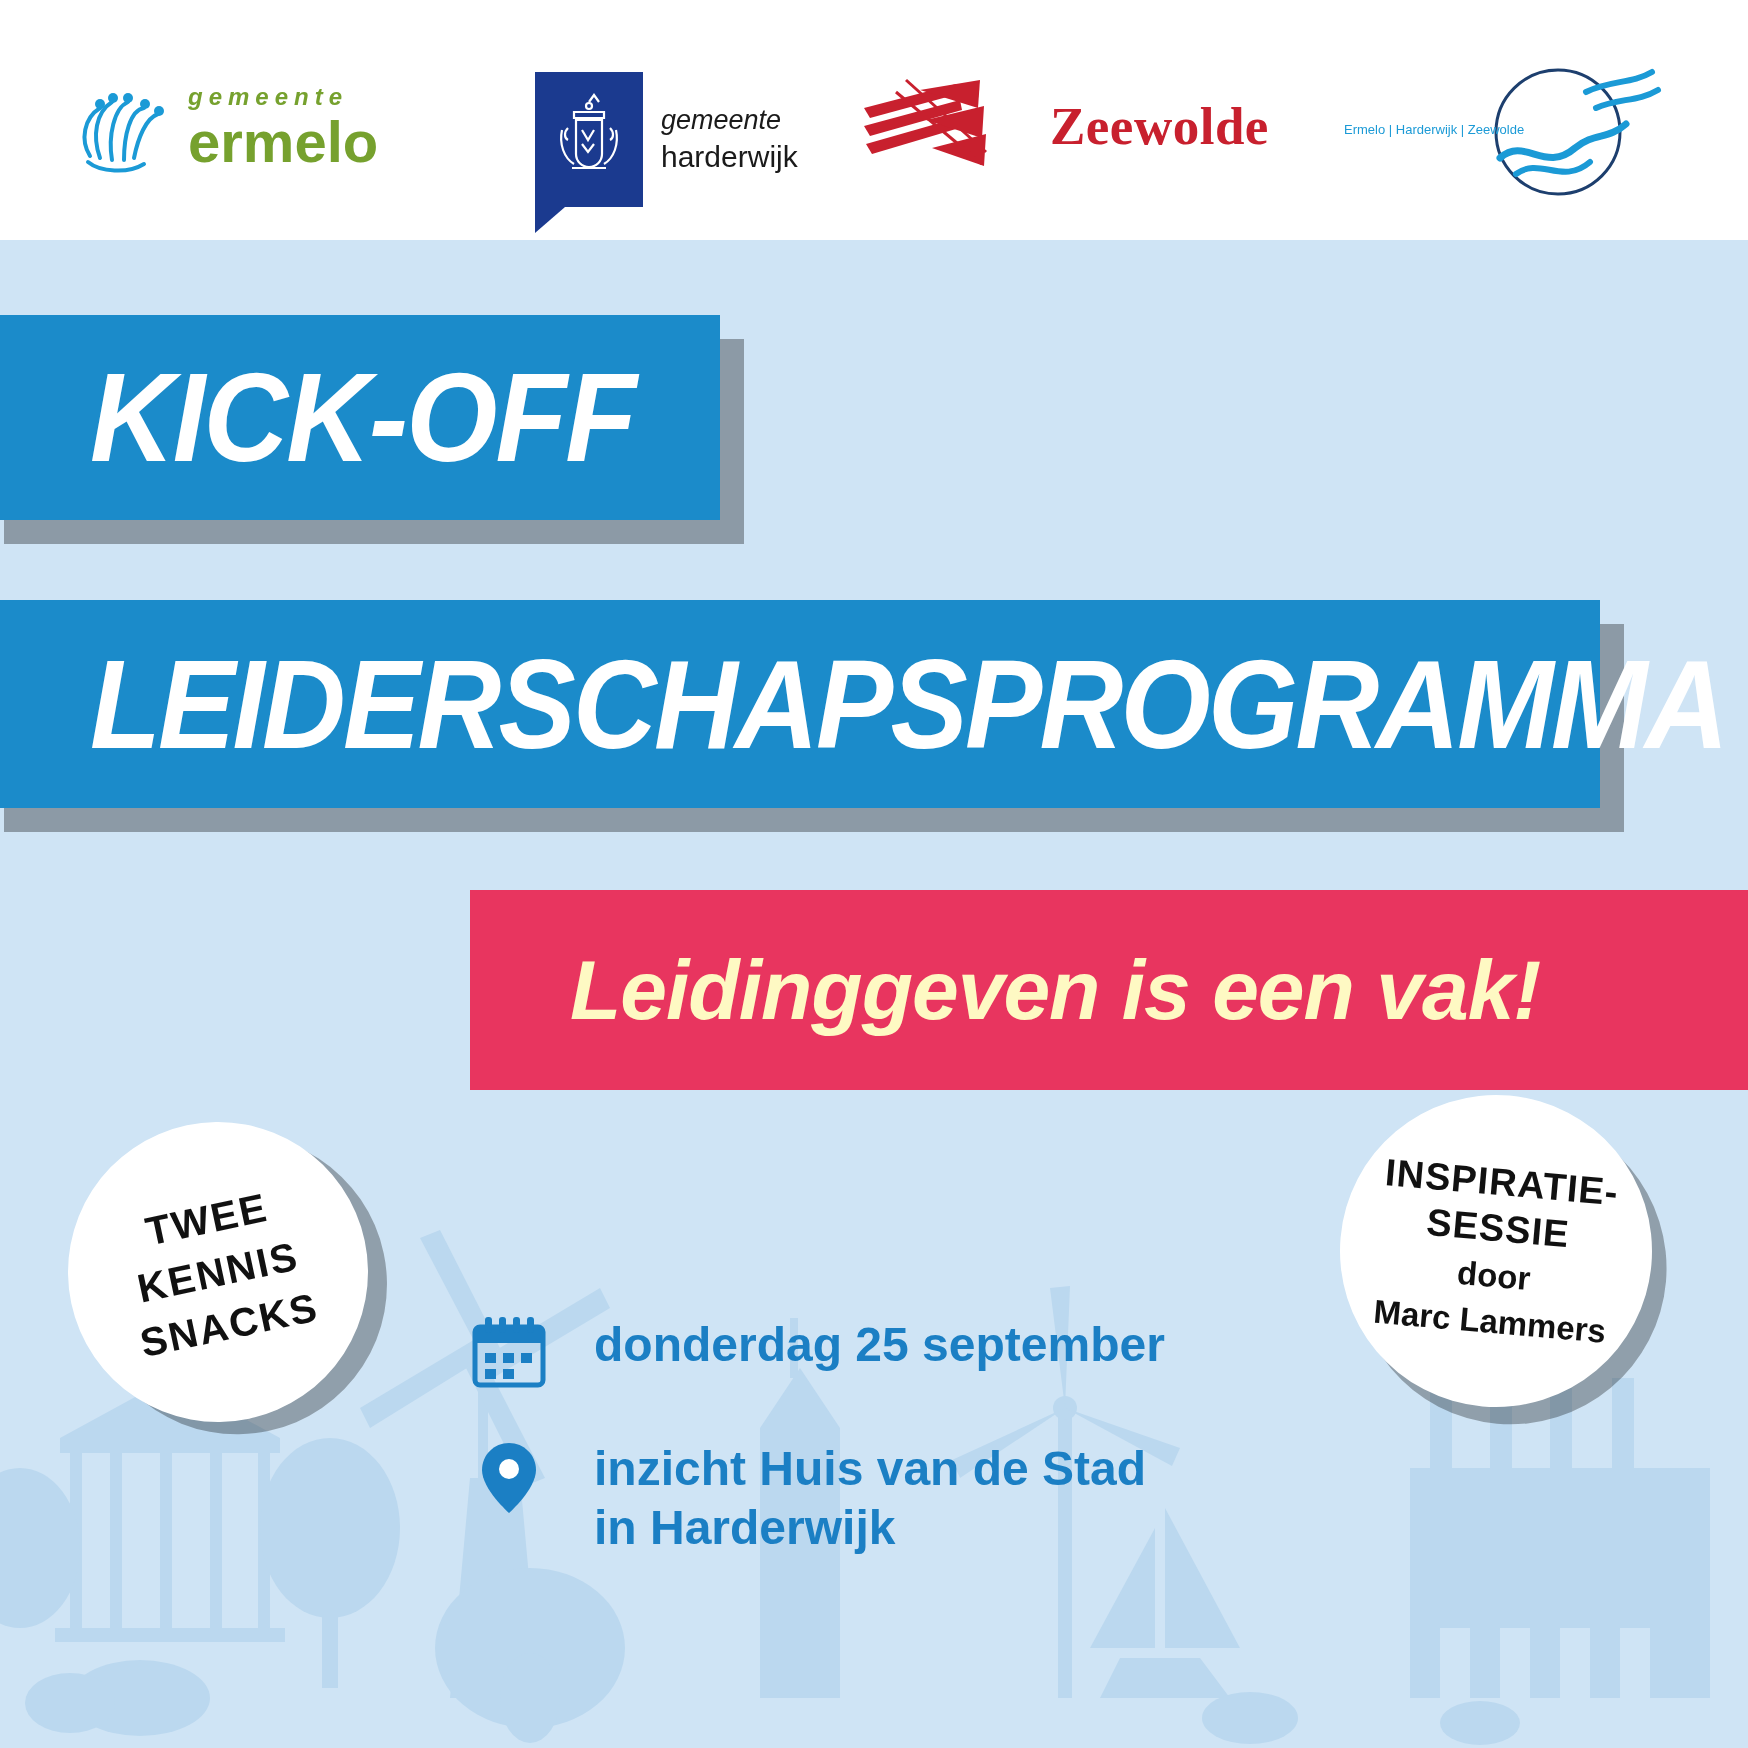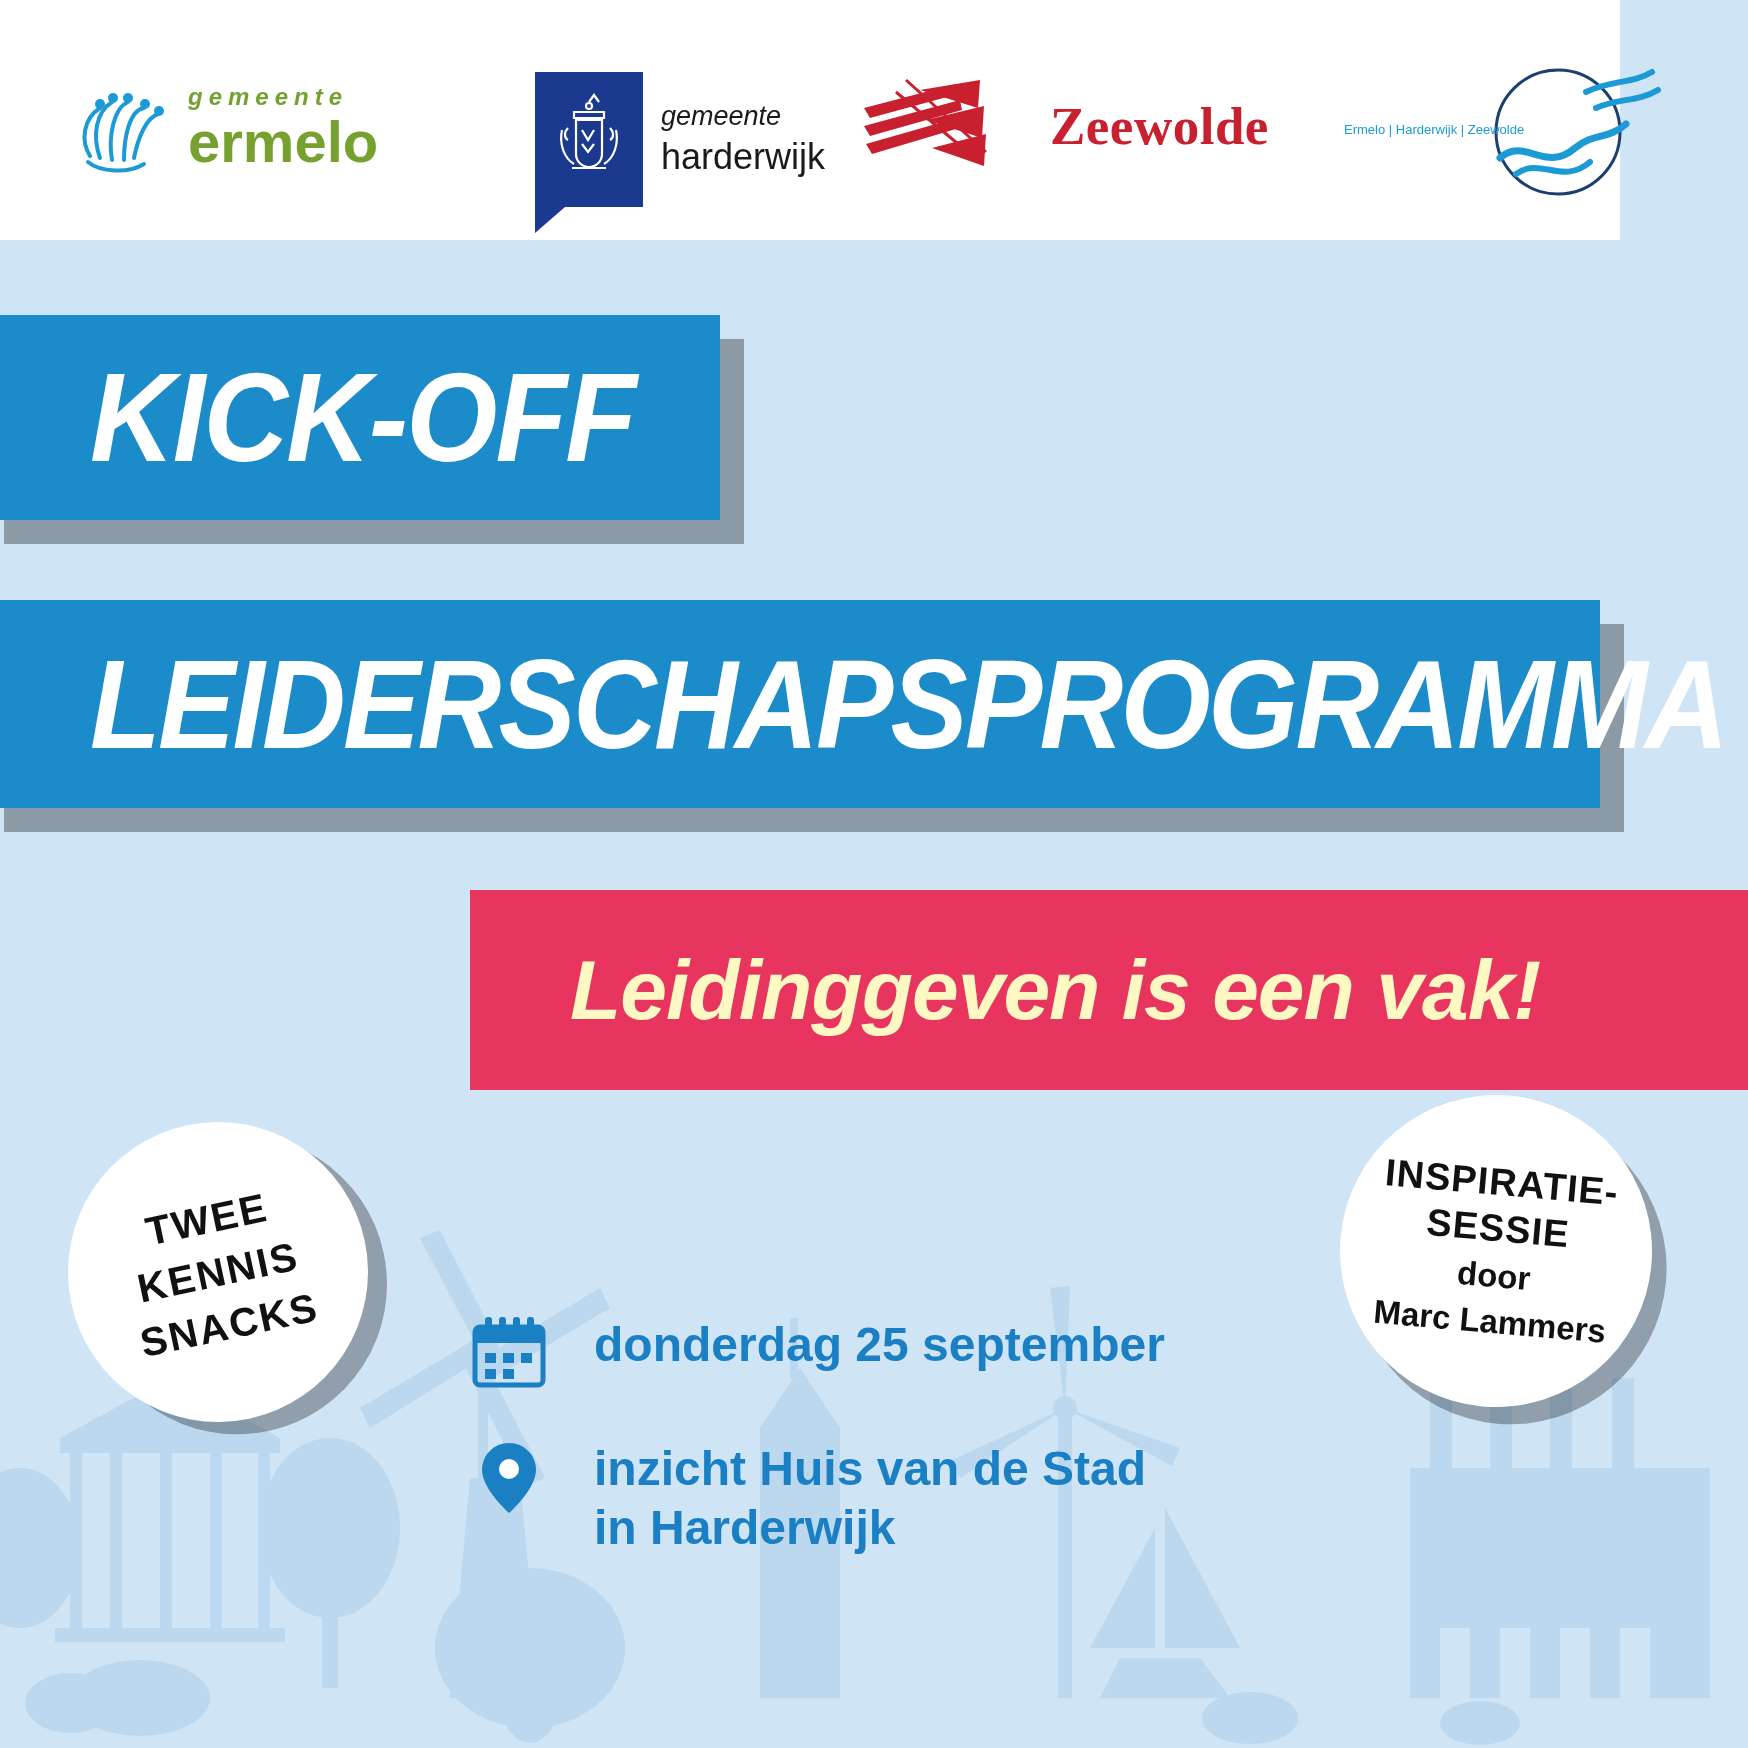--- a/index.html
+++ b/index.html
@@ -12,21 +12,21 @@
     font-family: "Liberation Sans", sans-serif;
     background: #cfe4f5;
     overflow: hidden;
     position: relative;
   }
 
   
   .logo-bar {
     position: absolute;
     top: 0; left: 0;
-    width: 1620px;
+    width: 1748px;
     height: 240px;
     background: #ffffff;
     display: flex;
     align-items: center;
     z-index: 20;
   }
 
   .logo {
     display: flex;
     align-items: center;
@@ -71,21 +71,21 @@
     width: 0; height: 0;
     border-left: 30px solid #1b3a8f;
     border-bottom: 26px solid transparent;
   }
   .hw-text {
     margin-left: 18px;
     line-height: 1.25;
     color: #1a1a1a;
   }
   .hw-gemeente { font-size: 27px; font-style: italic; display: block; }
-  .hw-name { font-size: 36px; display: block; }
+  .hw-name { font-size: 30px; display: block; }
 
   
   .logo-zeewolde { left: 860px; top: 78px; text-align: center; }
   .zw-mark { width: 130px; height: 95px; }
   .zw-text {
     margin-left: 60px;
     font-family: "Liberation Serif", serif;
     font-size: 53px;
     font-weight: bold;
     color: #c8202e;

